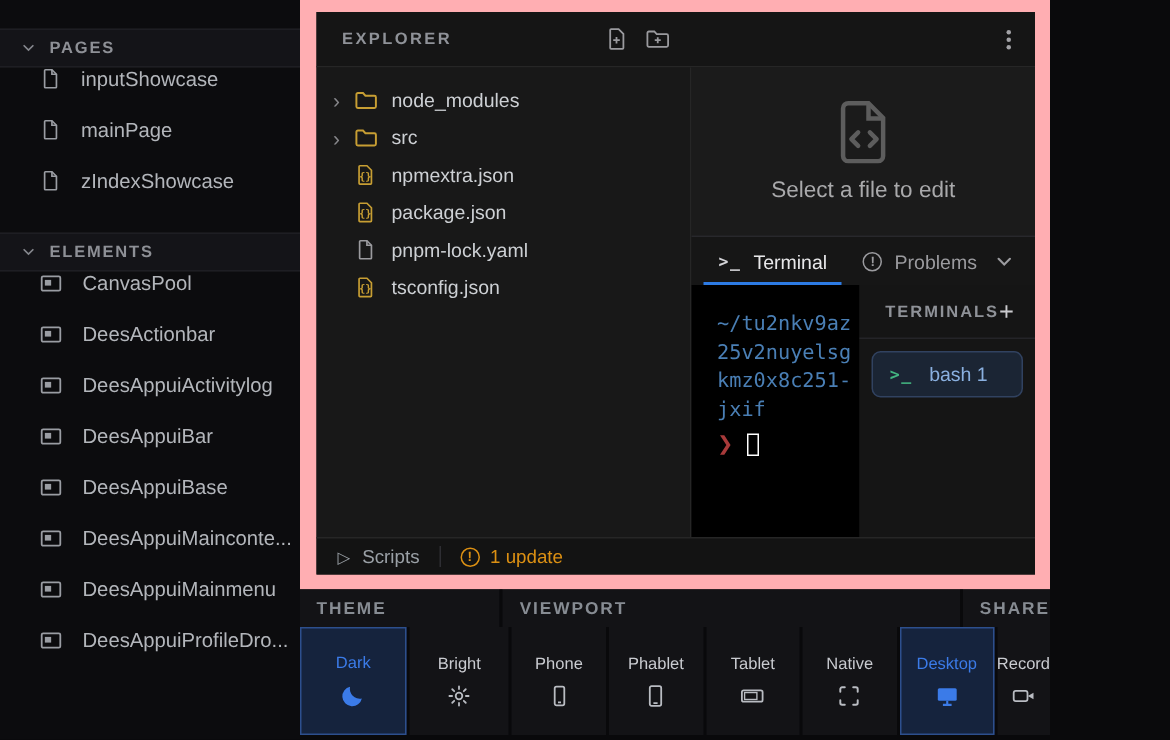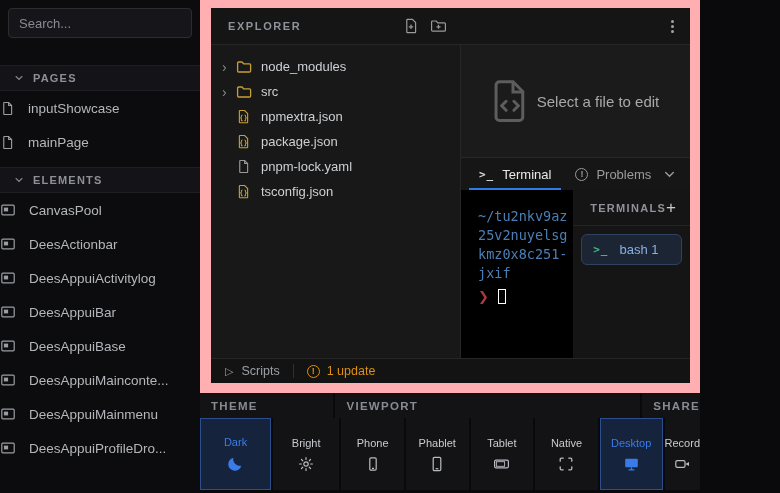--- a/index.html
+++ b/index.html
@@ -13,21 +13,21 @@
   .search-wrap { padding:8px; }
   .search-input { width:100%; height:30px; background:#16161a; border:1px solid #2c2c31;
     border-radius:4px; color:#c7c7cc; font-size:13px; padding:0 10px;
     font-family:"Liberation Sans", sans-serif; outline:none; }
   .search-input::placeholder { color:#8a8a92; }
   .spacer-13 { height:19px; }
   .side-header { height:26px; display:flex; align-items:center; gap:9px; padding-left:14px;
     background:#141418; border-top:1px solid #1e1e23; border-bottom:1px solid #1e1e23;
     color:#8e9096; font-size:11px; font-weight:bold; letter-spacing:1.2px; cursor:pointer; }
   .side-header.mt { margin-top:8px; }
-  .side-item { height:34px; display:flex; align-items:center; gap:13px; 
+  .side-item { height:34px; display:flex; align-items:flex-start; gap:13px; padding-left:26px;
     color:#b3b6bb; font-size:13.5px; cursor:pointer; }
   .side-item .ic { display:flex; color:#9a9da3; }
   .chev-svg { display:flex; color:#84868c; }
 
   
   .stage { position:absolute; left:200px; top:0; width:500px; height:493px; }
   .frame { height:393px; background:#ffaeb2; padding:8px 10px 10px 11px; }
   .card { width:100%; height:100%; background:#171717; display:flex; flex-direction:column; }
 
   
@@ -43,21 +43,21 @@
 
   
   .main-row { flex:1; display:flex; min-height:0; }
   .explorer { width:250px; border-right:1px solid #262626; background:#181818; padding-top:9px; }
   .tree-row { height:25px; display:flex; align-items:center; padding-left:11px; cursor:pointer; }
   .tree-chev { width:14px; color:#87878b; font-size:14px; line-height:1; }
   .tree-ic { width:17px; display:flex; }
   .tree-name { color:#cdd0d4; font-size:13px; margin-left:8px; }
 
   .right-col { flex:1; display:flex; flex-direction:column; min-width:0; background:#1b1b1b; }
-  .empty-state { height:112px; display:flex; flex-direction:row; align-items:center;
+  .empty-state { height:112px; display:flex; flex-direction:column; align-items:center;
     justify-content:center; gap:9px; }
   .empty-msg { color:#a9a9ab; font-size:15px; }
 
   .tabs-row { height:33px; border-top:1px solid #28282c; display:flex; align-items:stretch;
     background:#161616; padding-left:6px; flex:0 0 auto; }
   .tab { display:flex; align-items:center; gap:8px; padding:0 12px; position:relative;
     font-size:13px; cursor:pointer; }
   .tab.active { color:#e8e8ea; }
   .tab.active::after { content:""; position:absolute; left:2px; right:2px; bottom:0;
     height:2.5px; background:#2d7be4; }
@@ -116,23 +116,20 @@
     cursor:pointer; font-family:"Liberation Sans", sans-serif; }
   .vp-btn .ic { display:flex; color:#b9bcc2; }
   .vp-btn.selected { background:#15233d; border:1px solid #2d4f8d; color:#3b7be8; }
   .vp-btn.selected .ic { color:#3b7be8; }
   .w77 {width:77px;} .w72 {width:72px;} .w68 {width:68px;} .wfill {flex:1;}
 </style>
 </head>
 <body>
 
 <nav class="sidebar">
-  <div class="search-wrap">
-    <input class="search-input" type="text" placeholder="Search..." style="">
-  </div>
   <div class="spacer-13"></div>
 
   <div class="side-header">
     <span class="chev-svg">
       <svg width="10" height="10" viewBox="0 0 12 12">
           <path d="M2.5 4.2L6 7.7l3.5-3.5" stroke="currentColor" stroke-width="1.4" fill="none" stroke-linecap="round"></path>
         </svg>
     </span>
     <span>PAGES</span>
   </div>
@@ -146,20 +143,29 @@
     <span>inputShowcase</span>
   </div>
   <div class="side-item">
     <span class="ic">
       <svg width="15" height="15" viewBox="0 0 16 16">
           <path d="M4.6 1.6h4.6l3.2 3.2v9a.6.6 0 0 1-.6.6H4.6a.6.6 0 0 1-.6-.6V2.2a.6.6 0 0 1 .6-.6z" fill="none" stroke="currentColor" stroke-width="1.2"></path>
           <path d="M9.2 1.6v3.2h3.2" fill="none" stroke="currentColor" stroke-width="1.2"></path>
         </svg>
     </span>
     <span>mainPage</span>
+  </div>
+  <div class="side-item">
+    <span class="ic">
+      <svg width="15" height="15" viewBox="0 0 16 16">
+          <path d="M4.6 1.6h4.6l3.2 3.2v9a.6.6 0 0 1-.6.6H4.6a.6.6 0 0 1-.6-.6V2.2a.6.6 0 0 1 .6-.6z" fill="none" stroke="currentColor" stroke-width="1.2"></path>
+          <path d="M9.2 1.6v3.2h3.2" fill="none" stroke="currentColor" stroke-width="1.2"></path>
+        </svg>
+    </span>
+    <span>zIndexShowcase</span>
   </div>
 
   <div class="side-header mt">
     <span class="chev-svg">
       <svg width="10" height="10" viewBox="0 0 12 12">
           <path d="M2.5 4.2L6 7.7l3.5-3.5" stroke="currentColor" stroke-width="1.4" fill="none" stroke-linecap="round"></path>
         </svg>
     </span>
     <span>ELEMENTS</span>
   </div>

